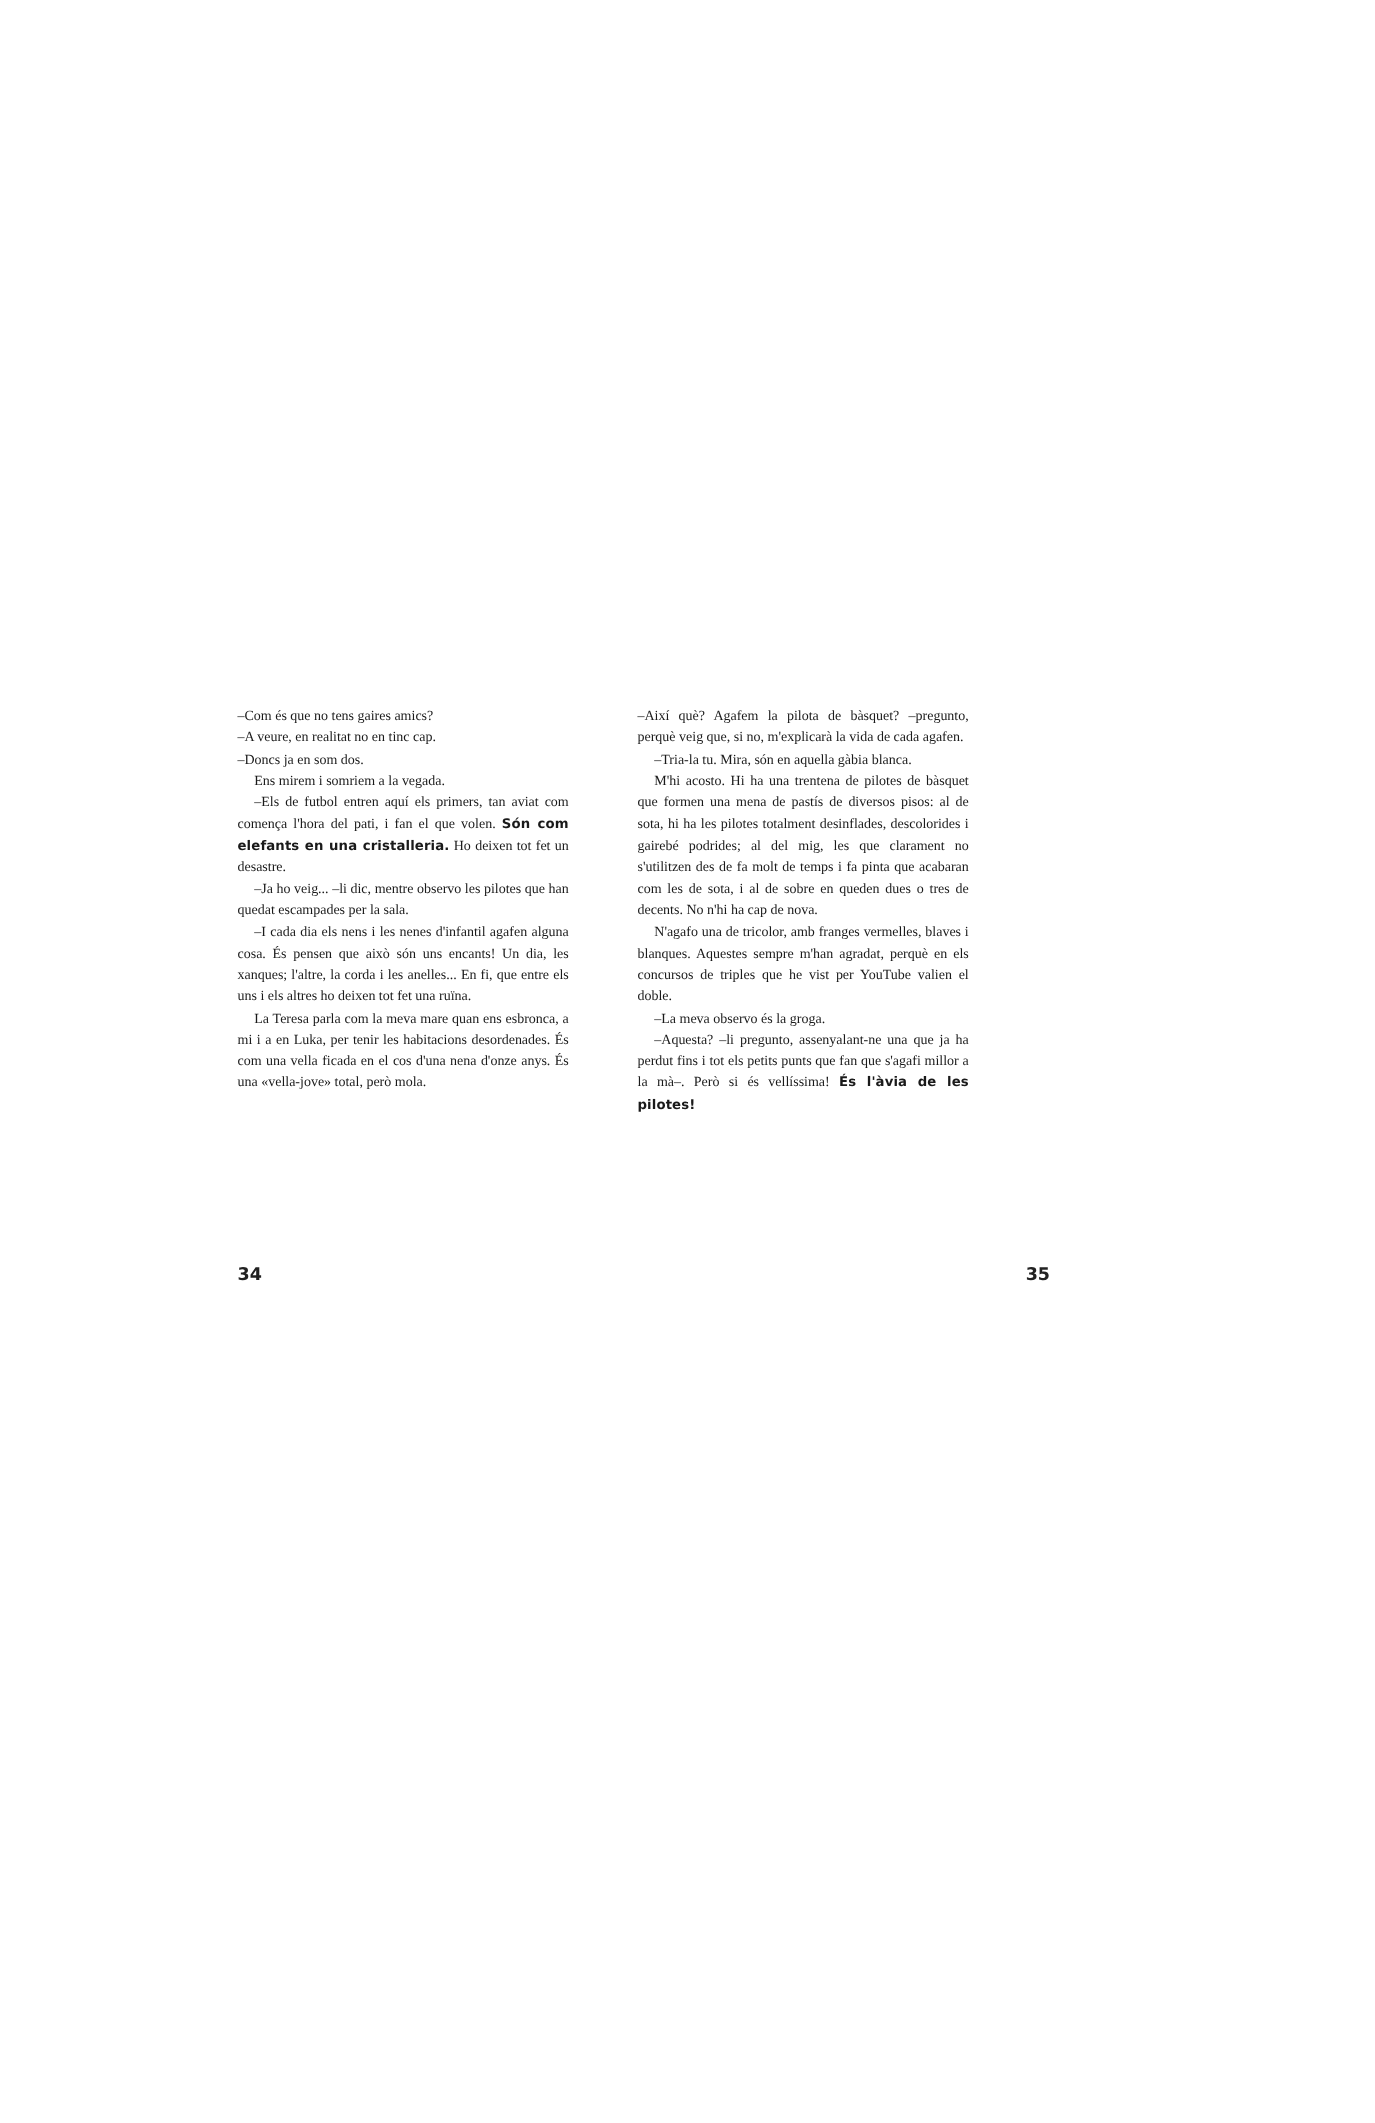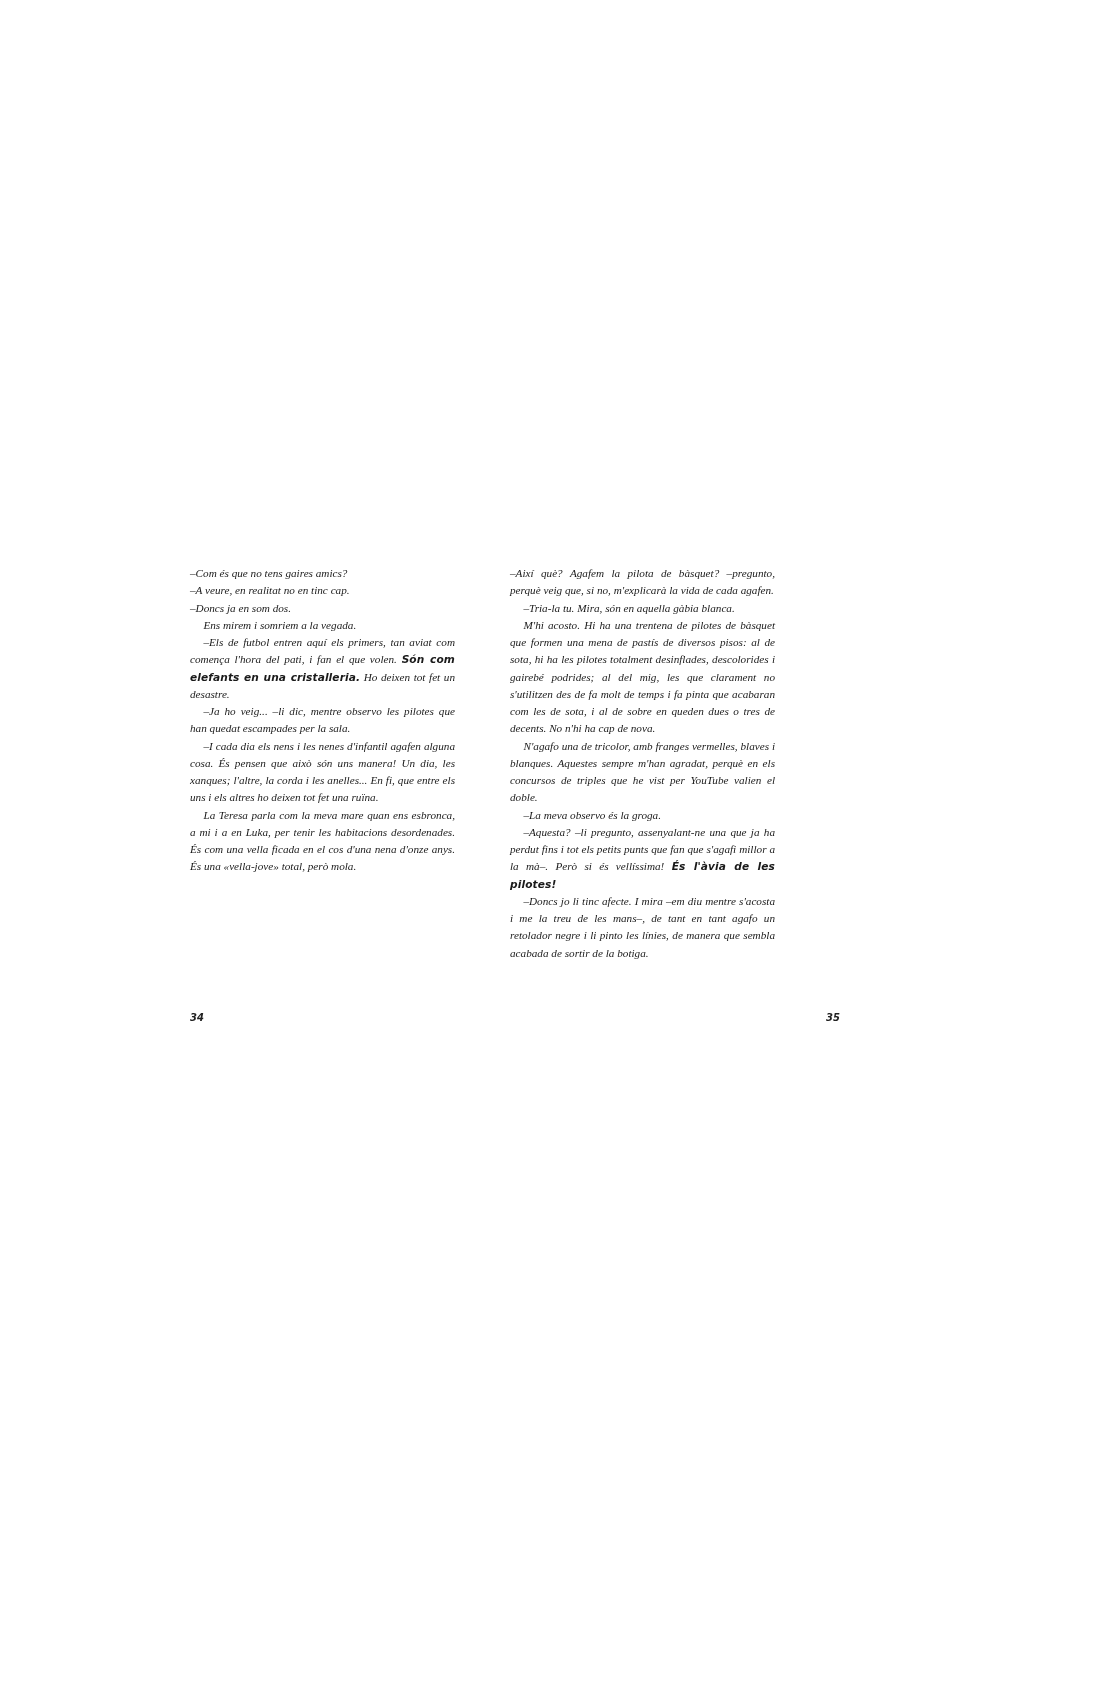--- a/index.html
+++ b/index.html
@@ -15,21 +15,20 @@
     position: relative;
     overflow: hidden;
   }
   .page {
     position: absolute;
     left: 0;
     top: 0;
     width: 1100px;
     height: 1698px;
     background: #ffffff;
-    font-style: italic;
   }
   .spread {
     position: absolute;
     left: 190px;
     top: 565px;
     width: 650px;
     display: flex;
     gap: 55px;
   }
   .column {
@@ -57,53 +56,52 @@
     position: absolute;
     left: 190px;
     top: 1012px;
     width: 650px;
     display: flex;
     justify-content: space-between;
   }
   .folio {
     font-family: "DejaVu Sans", sans-serif;
     font-weight: bold;
-    font-size: 10px;
+    font-size: 14px;
     color: #222222;
   }
   .folio.right {
     text-align: left;
   }
 </style>
 </head>
 <body>
 
 <div class="page">
 
   <div class="spread">
 
     <div class="column">
       <p class="noindent">–Com és que no tens gaires amics?</p>
       <p class="noindent">–A veure, en realitat no en tinc cap.</p>
       <p class="noindent">–Doncs ja en som dos.</p>
       <p>Ens mirem i somriem a la vegada.</p>
       <p>–Els de futbol entren aquí els primers, tan aviat com comença l'hora del pati, i fan el que volen. <span class="hand">Són com elefants en una cristalleria.</span> Ho deixen tot fet un desastre.</p>
       <p>–Ja ho veig... –li dic, mentre observo les pilotes que han quedat escampades per la sala.</p>
-      <p>–I cada dia els nens i les nenes d'infantil agafen alguna cosa. És pensen que això són uns manera! Un dia, les xanques; l'altre, la corda i les anelles... En fi, que entre els uns i els altres ho deixen tot fet una ruïna.</p>
+      <p>–I cada dia els nens i les nenes d'infantil agafen alguna cosa. És pensen que això són uns encants! Un dia, les xanques; l'altre, la corda i les anelles... En fi, que entre els uns i els altres ho deixen tot fet una ruïna.</p>
       <p>La Teresa parla com la meva mare quan ens esbronca, a mi i a en Luka, per tenir les habitacions desordenades. És com una vella ficada en el cos d'una nena d'onze anys. És una «vella-jove» total, però mola.</p>
     </div>
 
     <div class="column">
       <p class="noindent">–Així què? Agafem la pilota de bàsquet? –pregunto, perquè veig que, si no, m'explicarà la vida de cada agafen.</p>
       <p>–Tria-la tu. Mira, són en aquella gàbia blanca.</p>
       <p>M'hi acosto. Hi ha una trentena de pilotes de bàsquet que formen una mena de pastís de diversos pisos: al de sota, hi ha les pilotes totalment desinflades, descolorides i gairebé podrides; al del mig, les que clarament no s'utilitzen des de fa molt de temps i fa pinta que acabaran com les de sota, i al de sobre en queden dues o tres de decents. No n'hi ha cap de nova.</p>
       <p>N'agafo una de tricolor, amb franges vermelles, blaves i blanques. Aquestes sempre m'han agradat, perquè en els concursos de triples que he vist per YouTube valien el doble.</p>
       <p>–La meva observo és la groga.</p>
       <p>–Aquesta? –li pregunto, assenyalant-ne una que ja ha perdut fins i tot els petits punts que fan que s'agafi millor a la mà–. Però si és vellíssima! <span class="hand">És l'àvia de les pilotes!</span></p>
-      <p>–Doncs jo li tinc afecte. I mira –em diu mentre s'acosta i me la treu de les mans–, de tant en tant agafo un retolador negre i li pinto les línies, de manera que sembla acabada de sortir de la botiga.</p>
     </div>
 
   </div>
 
   <div class="folios">
     <div class="folio">34</div>
     <div class="folio right">35</div>
   </div>
 
 </div>

